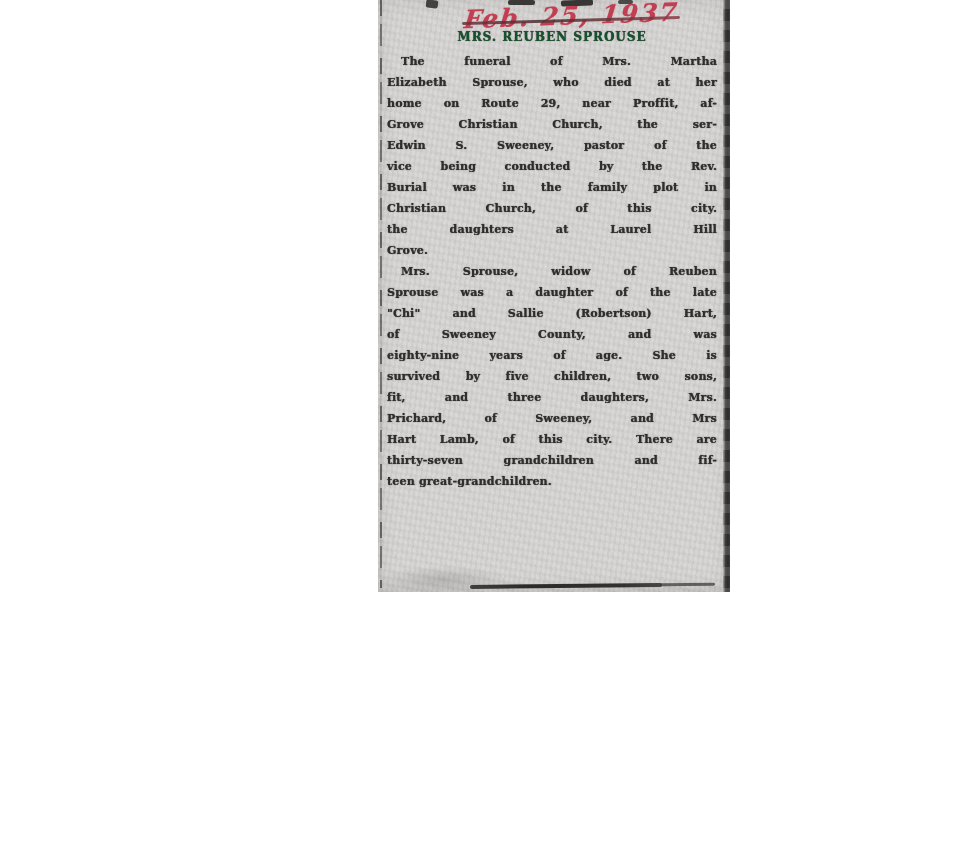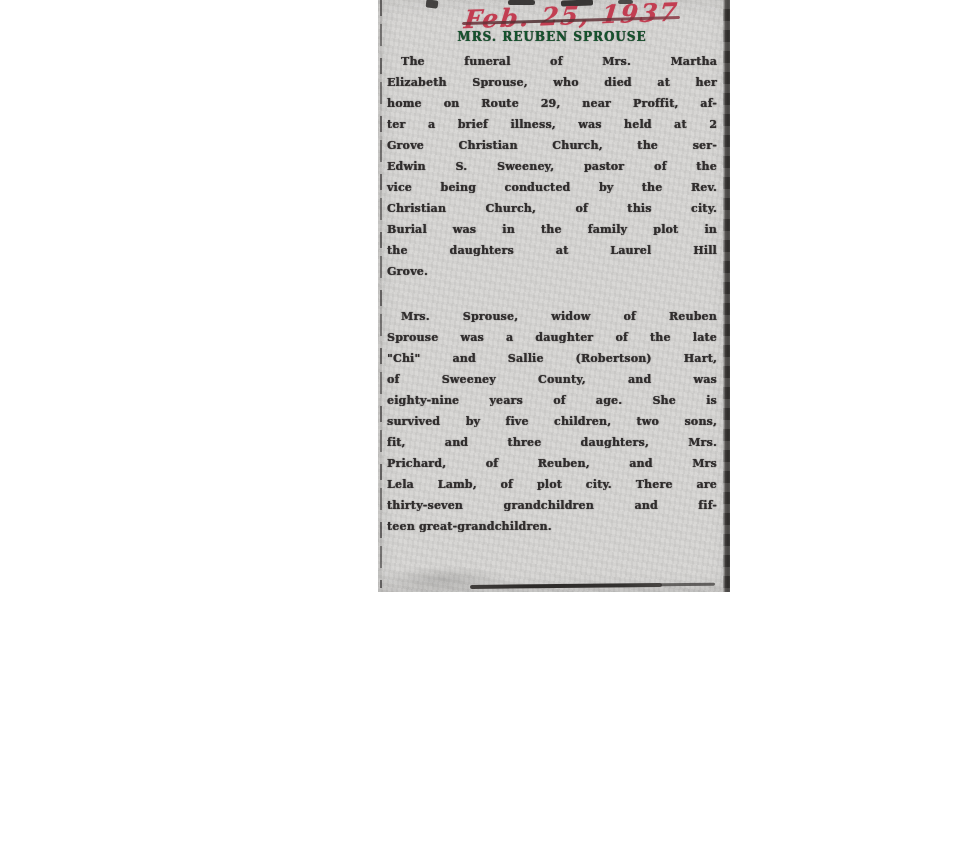--- a/index.html
+++ b/index.html
@@ -75,21 +75,21 @@
 
   
   .article-body {
     position: absolute; left: 9px; right: 13px; top: 51px;
     color: #302d2d;
     font-size: 11px; font-weight: bold; line-height: 21px;
     letter-spacing: 0.2px;
     text-shadow: 0 0 1px rgba(48,45,45,0.75), 0.5px 0.4px 0.7px rgba(48,45,45,0.35);
   }
   .para { margin: 0; }
-  .para + .para { margin-top: 24px; }
+  .para + .para { margin-top: 0; }
   .line { text-align: justify; text-align-last: justify; white-space: normal; }
   .line.first { text-indent: 14px; }
   .line.last { text-align-last: left; }
   .line.underlined {
     text-decoration-thickness: 1.6px;
     text-decoration-color: rgba(58,53,53,0.48);
     text-underline-offset: 3px;
   }
 
   
@@ -124,39 +124,38 @@
     <div class="date-hand">Feb. 25, 1937</div>
     <div class="date-strike"></div>
 
     <div class="headline">MRS. REUBEN SPROUSE</div>
 
     <div class="article-body">
         <div class="para">
           <div class="line first">The funeral of Mrs. Martha</div>
           <div class="line">Elizabeth Sprouse, who died at her</div>
           <div class="line">home on Route 29, near Proffit, af-</div>
-          <div class="line">ter a brief illness, was held at 2</div>
           <div class="line">Grove Christian Church, the ser-</div>
           <div class="line">Edwin S. Sweeney, pastor of the</div>
           <div class="line">vice being conducted by the Rev.</div>
+          <div class="line">Burial was in the family plot in</div>
           <div class="line">Christian Church, of this city.</div>
-          <div class="line">Burial was in the family plot in</div>
           <div class="line">the daughters at Laurel Hill</div>
           <div class="line last">Grove.</div>
         </div>
         <div class="para">
           <div class="line first">Mrs. Sprouse, widow of Reuben</div>
           <div class="line">Sprouse was a daughter of the late</div>
           <div class="line">"Chi" and Sallie (Robertson) Hart,</div>
           <div class="line">of Sweeney County, and was</div>
           <div class="line">eighty-nine years of age. She is</div>
           <div class="line underlined">survived by five children, two sons,</div>
           <div class="line">fit, and three daughters, Mrs.</div>
-          <div class="line">Prichard, of Reuben, and Mrs</div>
-          <div class="line">Lela Lamb, of plot city. There are</div>
+          <div class="line">Prichard, of Sweeney, and Mrs</div>
+          <div class="line">Hart Lamb, of this city. There are</div>
           <div class="line">thirty-seven grandchildren and fif-</div>
           <div class="line last">teen great-grandchildren.</div>
         </div>
       </div>
 
     <div class="bottom-smudge"></div>
     <div class="bottom-rule"></div>
     <div class="bottom-rule-tail"></div>
   </div>
 </div>

